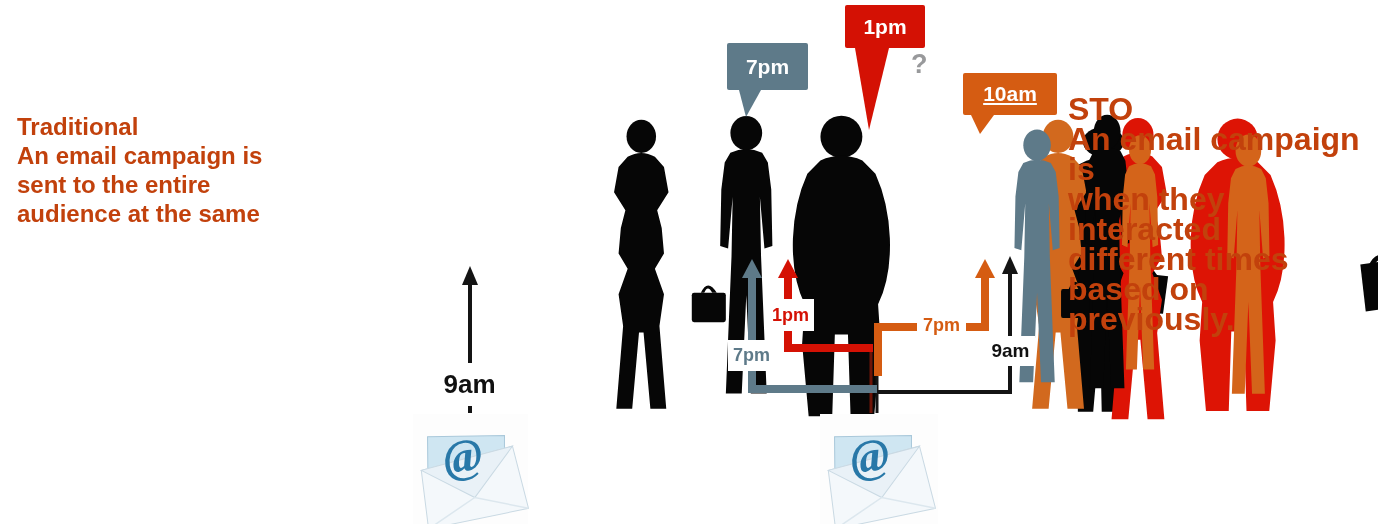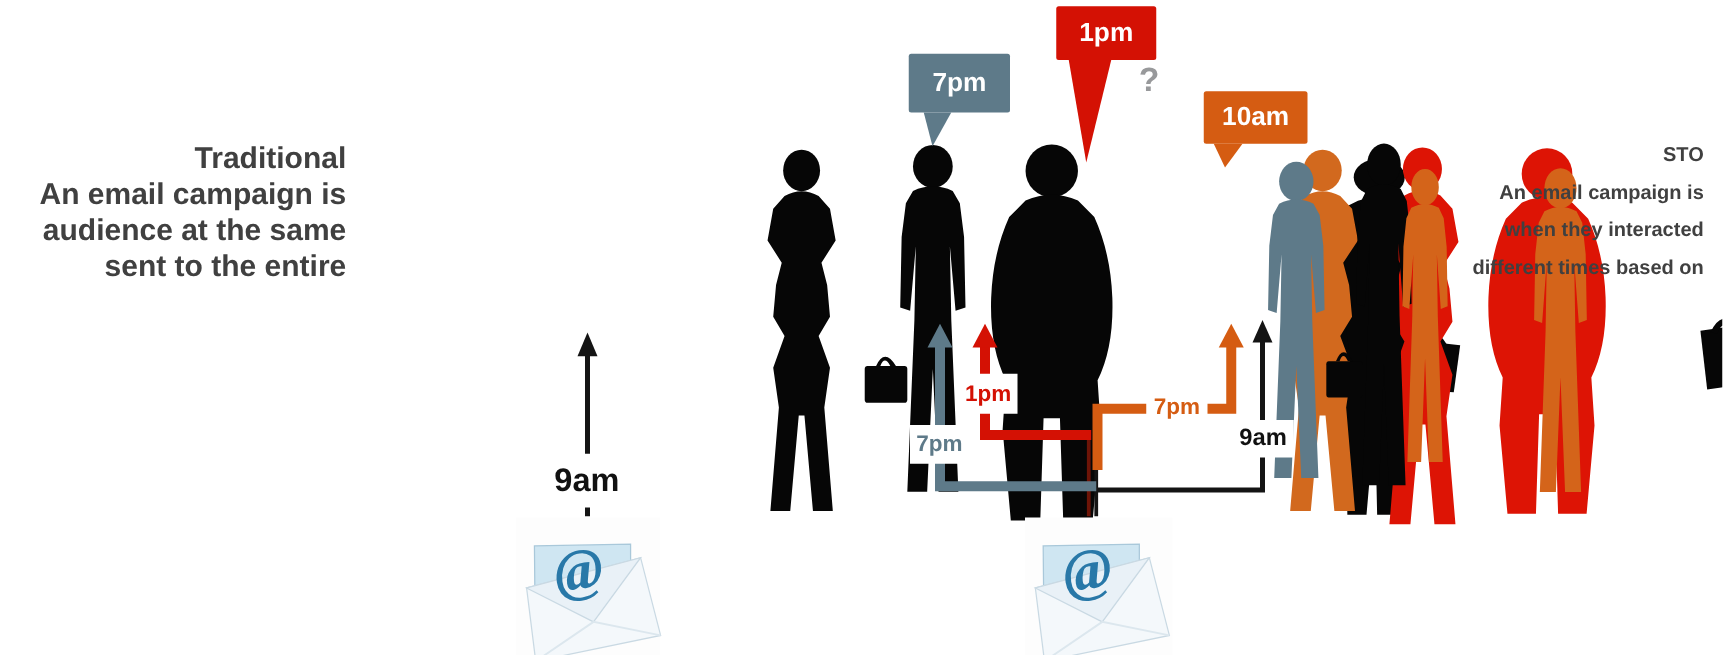--- a/index.html
+++ b/index.html
@@ -2,35 +2,35 @@
 <html><head>
 <meta charset="utf-8">
 <style>
   html,body{margin:0;padding:0;background:#ffffff;}
   .canvas{
     position:relative;width:1378px;height:524px;background:#ffffff;
     font-family:"Liberation Sans",sans-serif;overflow:hidden;
   }
   .layer{position:absolute;left:0;top:0;width:1378px;height:524px;}
   
-  .textblock{position:absolute;color:#404040;font-weight:600;text-align:right;}
+  .textblock{position:absolute;color:#c2410c;font-weight:600;}
   .textblock .title{font-weight:800;}
   #left-text{left:17px;top:112px;width:260px;font-size:24px;line-height:29px;}
-  #right-text{left:1068px;top:110px;width:295px;font-size:16px;line-height:30px;}
+  #right-text{left:1068px;top:94px;width:295px;font-size:32px;line-height:30px;}
   
   .bubble{
     position:absolute;color:#ffffff;font-weight:700;font-size:21px;
     display:flex;align-items:center;justify-content:center;border-radius:2px;
   }
   .bubble::after{content:"";position:absolute;top:100%;width:0;height:0;border-style:solid;}
   #bubble-7pm{left:727px;top:43px;width:81px;height:47px;background:#5e7a89;}
   #bubble-7pm::after{left:12px;border-width:27px 15px 0 7px;border-color:#5e7a89 transparent transparent transparent;}
   #bubble-1pm{left:845px;top:5px;width:80px;height:43px;background:#d41104;}
   #bubble-1pm::after{left:10px;border-width:82px 20px 0 14px;border-color:#d41104 transparent transparent transparent;}
-  #bubble-10am{left:963px;top:73px;width:83px;height:42px;background:#d55c12;}
+  #bubble-10am{left:963px;top:73px;width:94px;height:42px;background:#d55c12;text-decoration:underline;}
   #bubble-10am::after{left:8px;border-width:19px 14px 0 9px;border-color:#d55c12 transparent transparent transparent;}
   #question-mark{position:absolute;left:911px;top:49px;font-size:27px;font-weight:700;color:#98999b;}
   
   .send-label{
     position:absolute;background:#ffffff;display:flex;align-items:center;justify-content:center;
     font-weight:700;font-size:18px;
   }
   #label-trad-9am{left:440px;top:363px;width:59px;height:43px;font-size:26px;color:#111111;font-weight:700;}
   #label-gray-7pm{left:728px;top:340px;width:47px;height:31px;color:#5e7a89;}
   #label-red-1pm{left:767px;top:299px;width:47px;height:32px;color:#d41104;}
@@ -144,23 +144,24 @@
   <div class="send-label" id="label-black-9am">9am</div>
 
   <div class="bubble" id="bubble-7pm">7pm</div>
   <div class="bubble" id="bubble-1pm">1pm</div>
   <div id="question-mark">?</div>
   <div class="bubble" id="bubble-10am">10am</div>
 
   <div class="textblock" id="left-text">
     <div class="title">Traditional</div>
     <div>An email campaign is</div>
+    <div>sent to  the entire</div>
     <div>audience at the same</div>
-    <div>sent to  the entire</div>
   </div>
   <div class="textblock" id="right-text">
     <div class="title">STO</div>
     <div>An email campaign is</div>
     <div>when they interacted</div>
     <div>different times based on</div>
+    <div>previously.</div>
   </div>
 
 </div>
 
 </body></html>

